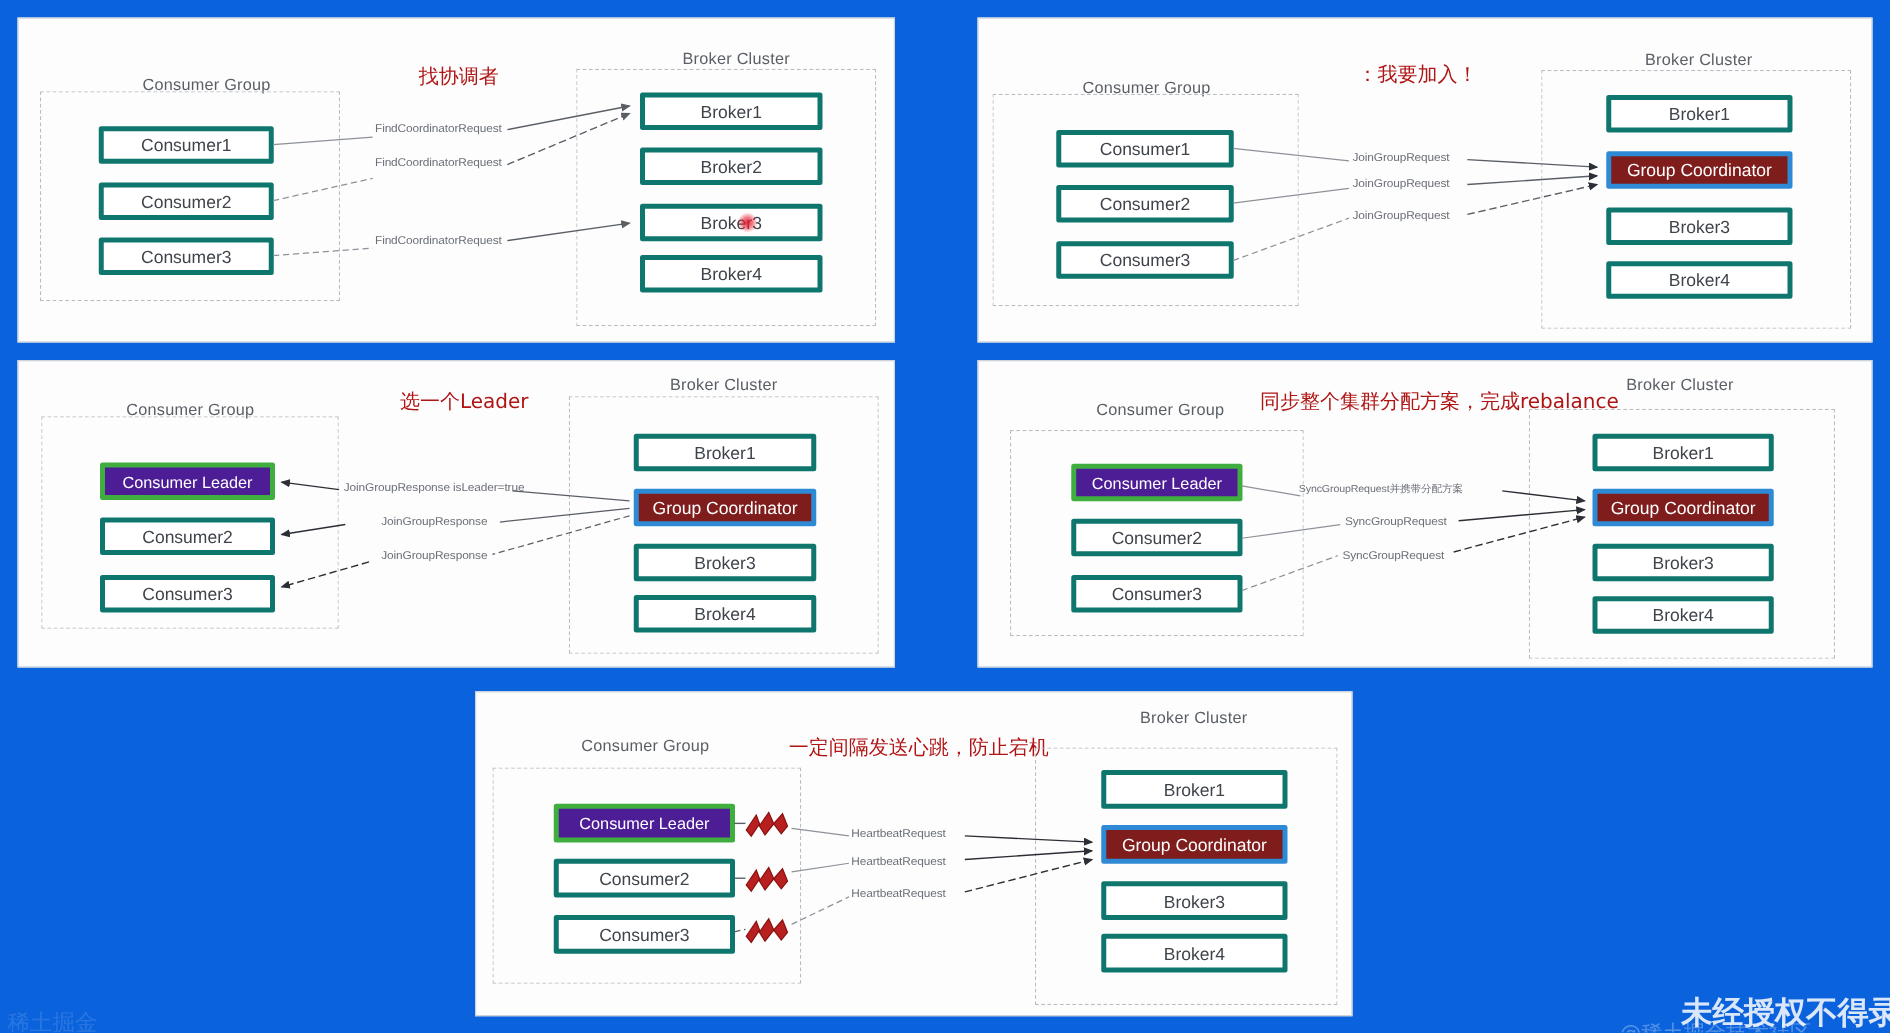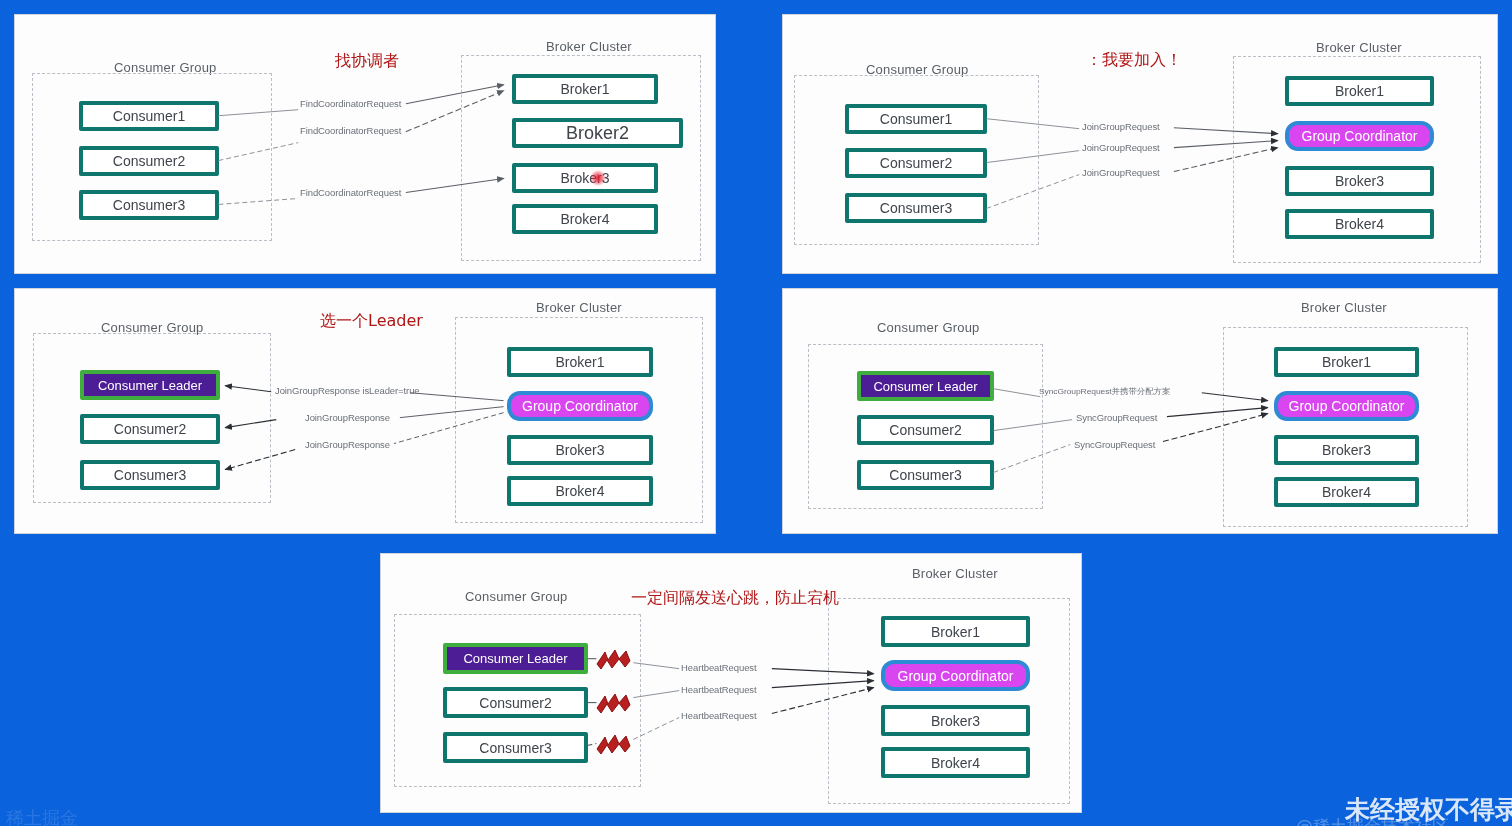--- a/index.html
+++ b/index.html
@@ -42,21 +42,21 @@
     position:absolute;
     box-sizing:border-box;
     border:4px solid #0f766e;
     background:#fff;
     color:#3f444b;
     display:flex;align-items:center;justify-content:center;
     white-space:nowrap;
     border-radius:2px;
   }
   .node.green{background:#4c1d95;border-color:#3fae3f;color:#fff;}
-  .node.blue {background:#d946ef;border-color:#2f8ad6;color:#fff;border-radius:13px;}
+  .node.blue {background:#7f1d1d;border-color:#2f8ad6;color:#fff;}
 
   
   .msg{
     position:absolute;
     color:#6b7078;
     white-space:nowrap;
     letter-spacing:-.1px;
     transform:scaleY(.95);
     transform-origin:left center;
   }
@@ -118,21 +118,21 @@
       <div class="anno" style="left:320px;top:36px;font-size:16px;">找协调者</div>
 
       <div class="dashed" style="left:17px;top:58px;width:240px;height:168px;"></div>
       <div class="dashed" style="left:446px;top:40px;width:240px;height:206px;"></div>
 
       <div class="node" style="left:64px;top:86px;width:140px;height:30px;font-size:14px;">Consumer1</div>
       <div class="node" style="left:64px;top:131px;width:140px;height:30px;font-size:14px;">Consumer2</div>
       <div class="node" style="left:64px;top:175px;width:140px;height:30px;font-size:14px;">Consumer3</div>
 
       <div class="node" style="left:497px;top:59px;width:146px;height:30px;font-size:14px;">Broker1</div>
-      <div class="node" style="left:497px;top:103px;width:171px;height:30px;font-size:18px;">Broker2</div>
+      <div class="node" style="left:497px;top:103px;width:146px;height:30px;font-size:14px;">Broker2</div>
       <div class="node" style="left:497px;top:148px;width:146px;height:30px;font-size:14px;">Broker3</div>
       <div class="node" style="left:497px;top:189px;width:146px;height:30px;font-size:14px;">Broker4</div>
 
       <div class="cursor-dot" style="left:575px;top:155px;"></div>
 
       <svg class="edges" viewBox="0 0 702 260">
         <defs>
           <marker id="ah1" markerWidth="7" markerHeight="7" refX="6" refY="3" orient="auto">
             <path d="M0,0 L7,3 L0,6 z" fill="#5a5f66"></path>
           </marker>
@@ -230,20 +230,21 @@
       <div class="msg" style="left:290px;top:150px;font-size:9.5px;">JoinGroupResponse</div>
     </div>
   </div>
 
   <div class="panel" style="left:782px;top:288px;width:716px;height:246px;">
     <div class="panel-inner">
 
       <div class="grp-title" style="left:94px;top:31px;font-size:13px;">Consumer Group</div>
       <div class="grp-title" style="left:518px;top:11px;font-size:13px;">Broker Cluster</div>
 
+      <div class="anno" style="left:225px;top:22px;font-size:16px;">同步整个集群分配方案，完成rebalance</div>
 
       <div class="dashed" style="left:25px;top:55px;width:235px;height:165px;"></div>
       <div class="dashed" style="left:440px;top:38px;width:245px;height:200px;"></div>
 
       <div class="node green" style="left:74px;top:82px;width:137px;height:30px;font-size:13px;">Consumer Leader</div>
       <div class="node" style="left:74px;top:126px;width:137px;height:30px;font-size:14px;">Consumer2</div>
       <div class="node" style="left:74px;top:171px;width:137px;height:30px;font-size:14px;">Consumer3</div>
 
       <div class="node" style="left:491px;top:58px;width:145px;height:30px;font-size:14px;">Broker1</div>
       <div class="node blue" style="left:491px;top:102px;width:145px;height:30px;font-size:14px;">Group Coordinator</div>

